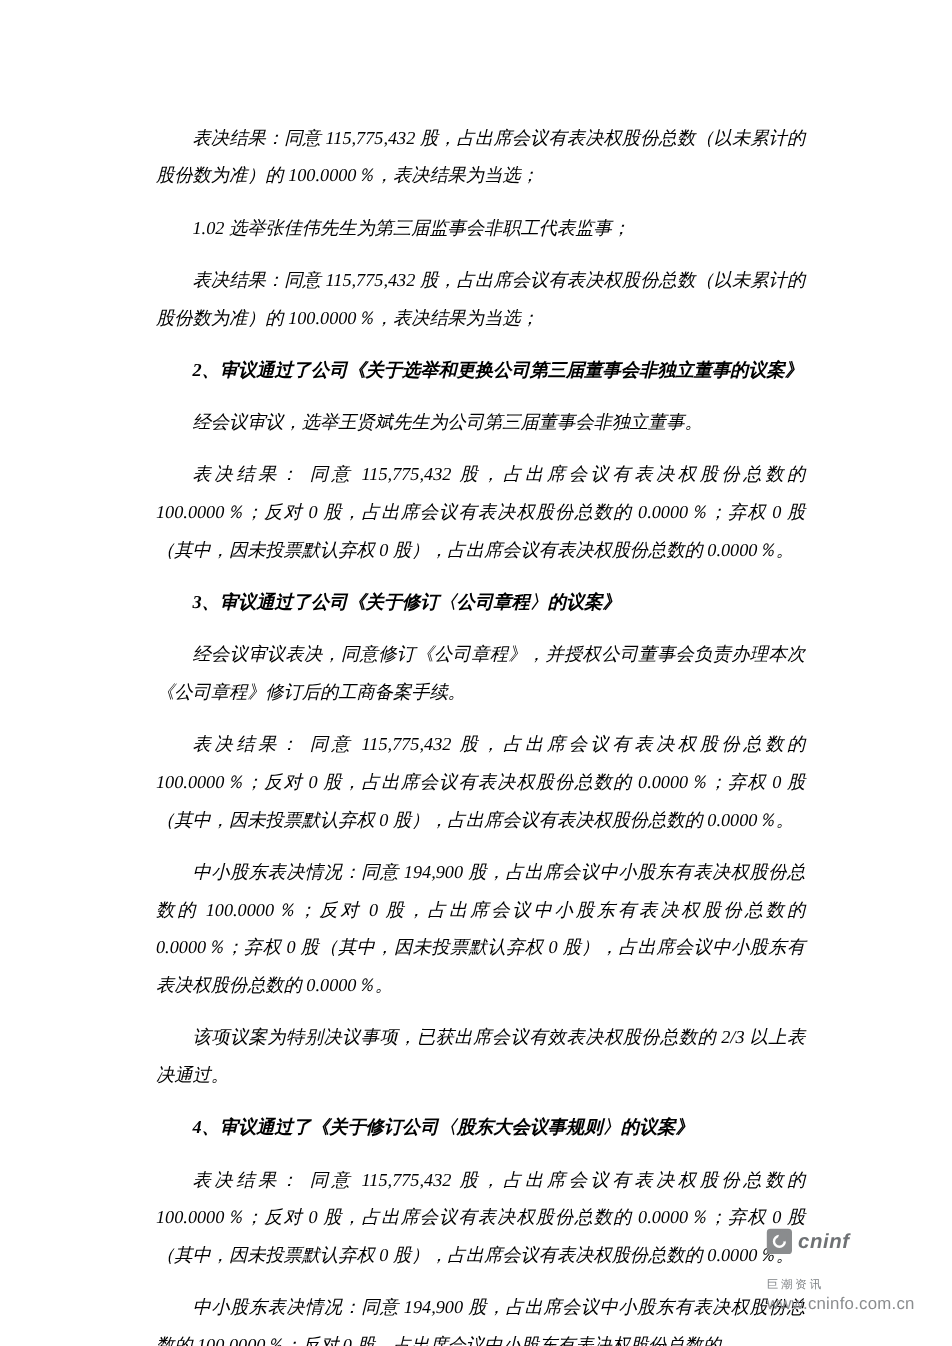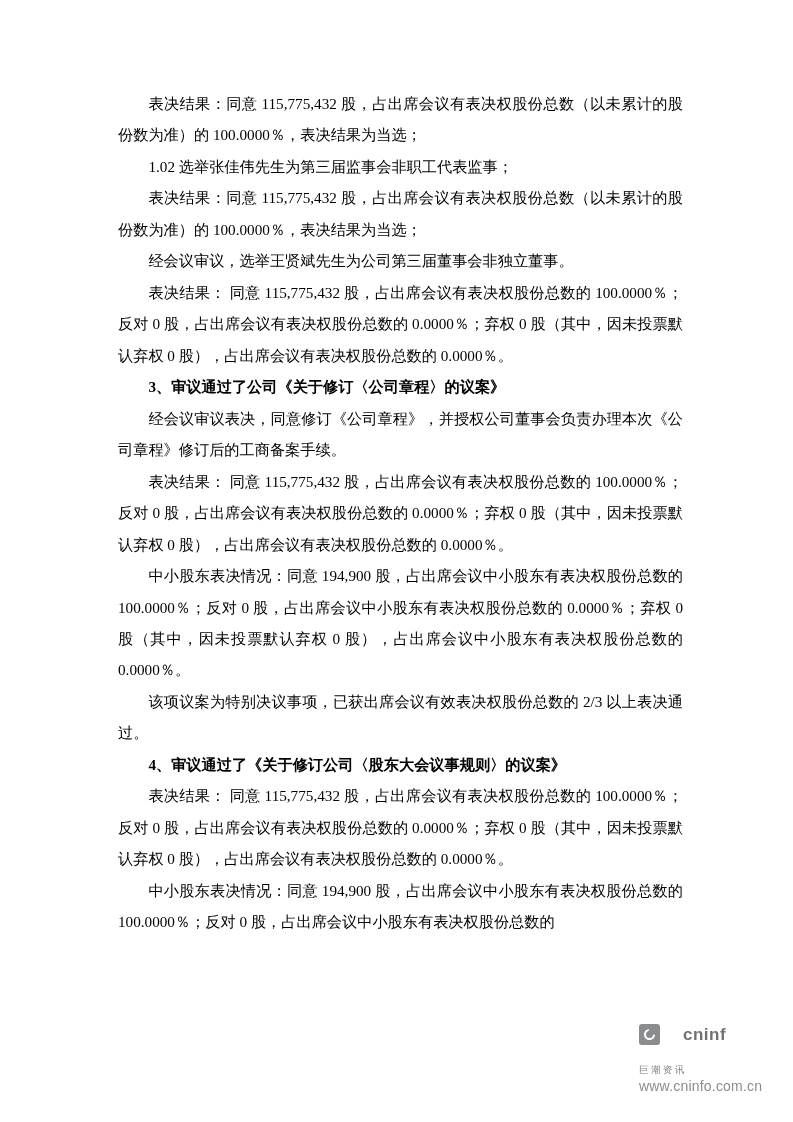--- a/index.html
+++ b/index.html
@@ -24,42 +24,44 @@
     box-sizing: border-box;
     padding: 88px 110px 0 118px;
   }
   .doc-body {
     font-size: 15.2px;
     line-height: 2.07;
     text-align: justify;
     text-justify: inter-ideograph;
   }
   p {
-    margin: 0;
+    margin: 12px;
     padding: 0;
+    font-style: italic;
   }
   .para {
     text-indent: 2em;
   }
   .heading {
     text-indent: 2em;
     font-weight: bold;
   }
   .footer-logo {
     position: absolute;
     right: 36px;
     bottom: 28px;
     width: 118px;
     text-align: left;
     font-family: "Liberation Sans", sans-serif;
   }
   .logo-row {
     display: flex;
     align-items: center;
-    gap: 23px;
+    gap: 5px;
+    font-style: italic;
   }
   .logo-mark {
     width: 21px;
     height: 21px;
     background: #8a8c8e;
     border-radius: 3px;
     position: relative;
     flex: 0 0 auto;
   }
   .logo-mark::before {
@@ -104,20 +106,21 @@
   }
 </style>
 </head>
 <body>
 
 <div class="page">
   <div class="doc-body">
     <p class="para">表决结果：同意 115,775,432 股，占出席会议有表决权股份总数（以未累计的股份数为准）的 100.0000％，表决结果为当选；</p>
     <p class="para">1.02 选举张佳伟先生为第三届监事会非职工代表监事；</p>
     <p class="para">表决结果：同意 115,775,432 股，占出席会议有表决权股份总数（以未累计的股份数为准）的 100.0000％，表决结果为当选；</p>
+    <p class="heading">2、审议通过了公司《关于选举和更换公司第三届董事会非独立董事的议案》</p>
     <p class="para">经会议审议，选举王贤斌先生为公司第三届董事会非独立董事。</p>
     <p class="para">表决结果： 同意 115,775,432 股，占出席会议有表决权股份总数的 100.0000％；反对 0 股，占出席会议有表决权股份总数的 0.0000％；弃权 0 股（其中，因未投票默认弃权 0 股），占出席会议有表决权股份总数的 0.0000％。</p>
     <p class="heading">3、审议通过了公司《关于修订〈公司章程〉的议案》</p>
     <p class="para">经会议审议表决，同意修订《公司章程》，并授权公司董事会负责办理本次《公司章程》修订后的工商备案手续。</p>
     <p class="para">表决结果： 同意 115,775,432 股，占出席会议有表决权股份总数的 100.0000％；反对 0 股，占出席会议有表决权股份总数的 0.0000％；弃权 0 股（其中，因未投票默认弃权 0 股），占出席会议有表决权股份总数的 0.0000％。</p>
     <p class="para">中小股东表决情况：同意 194,900 股，占出席会议中小股东有表决权股份总数的 100.0000％；反对 0 股，占出席会议中小股东有表决权股份总数的 0.0000％；弃权 0 股（其中，因未投票默认弃权 0 股），占出席会议中小股东有表决权股份总数的 0.0000％。</p>
     <p class="para">该项议案为特别决议事项，已获出席会议有效表决权股份总数的 2/3 以上表决通过。</p>
     <p class="heading">4、审议通过了《关于修订公司〈股东大会议事规则〉的议案》</p>
     <p class="para">表决结果： 同意 115,775,432 股，占出席会议有表决权股份总数的 100.0000％；反对 0 股，占出席会议有表决权股份总数的 0.0000％；弃权 0 股（其中，因未投票默认弃权 0 股），占出席会议有表决权股份总数的 0.0000％。</p>
     <p class="para">中小股东表决情况：同意 194,900 股，占出席会议中小股东有表决权股份总数的 100.0000％；反对 0 股，占出席会议中小股东有表决权股份总数的</p>

